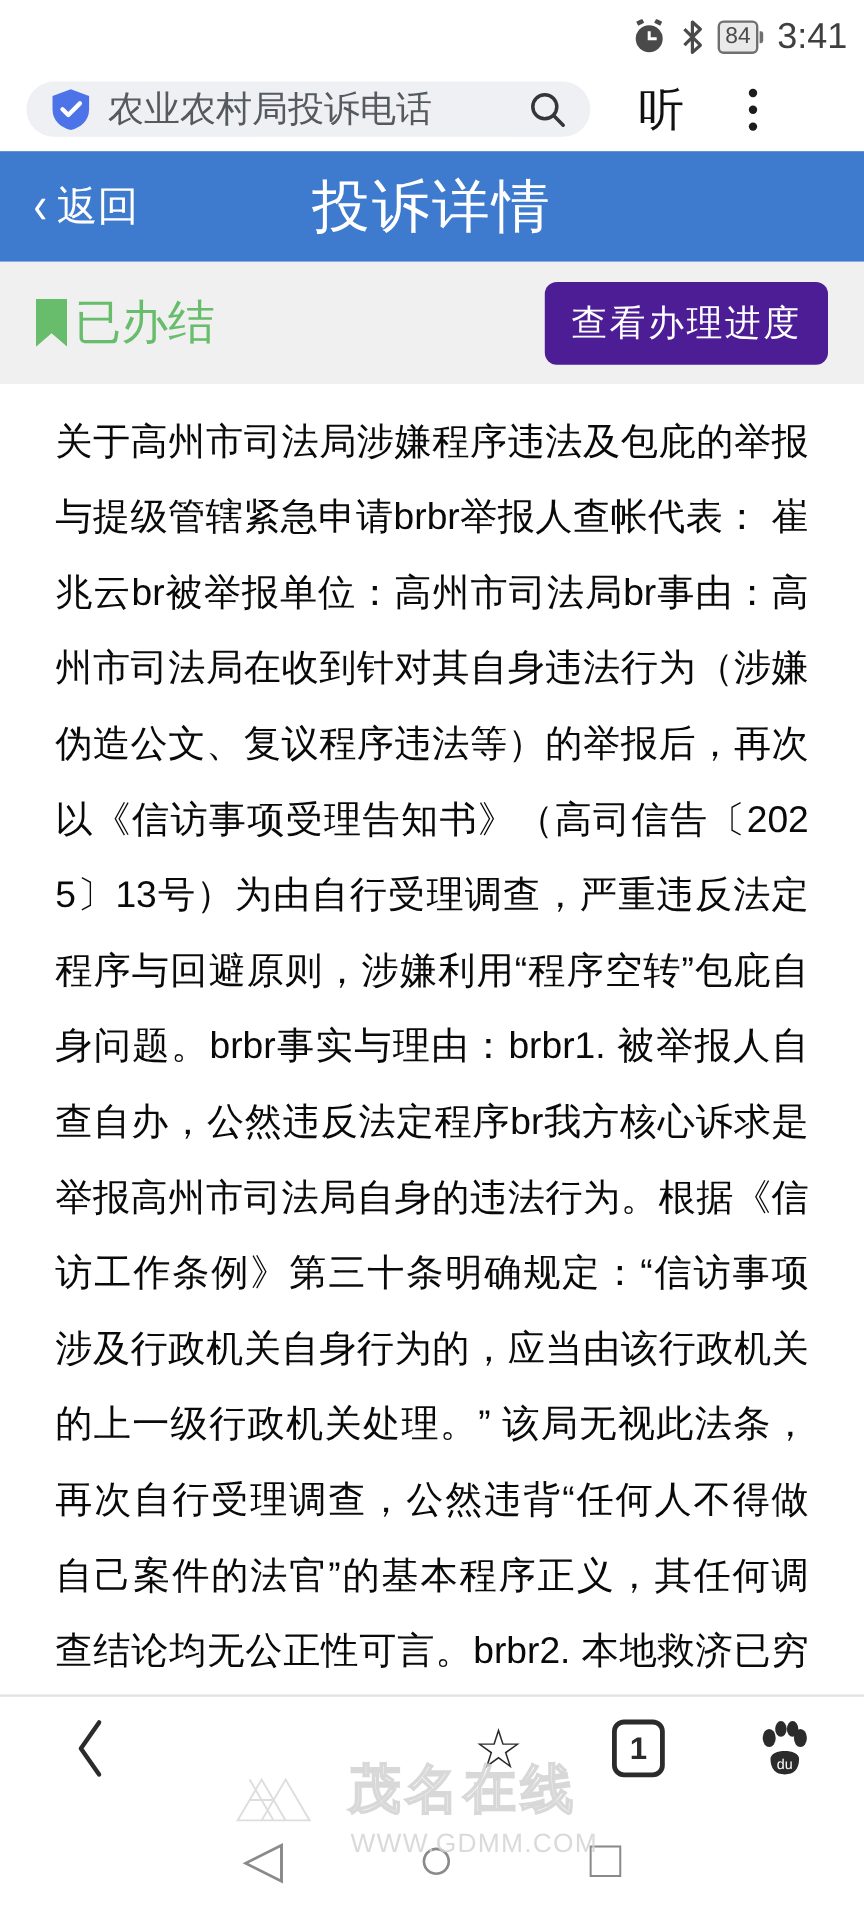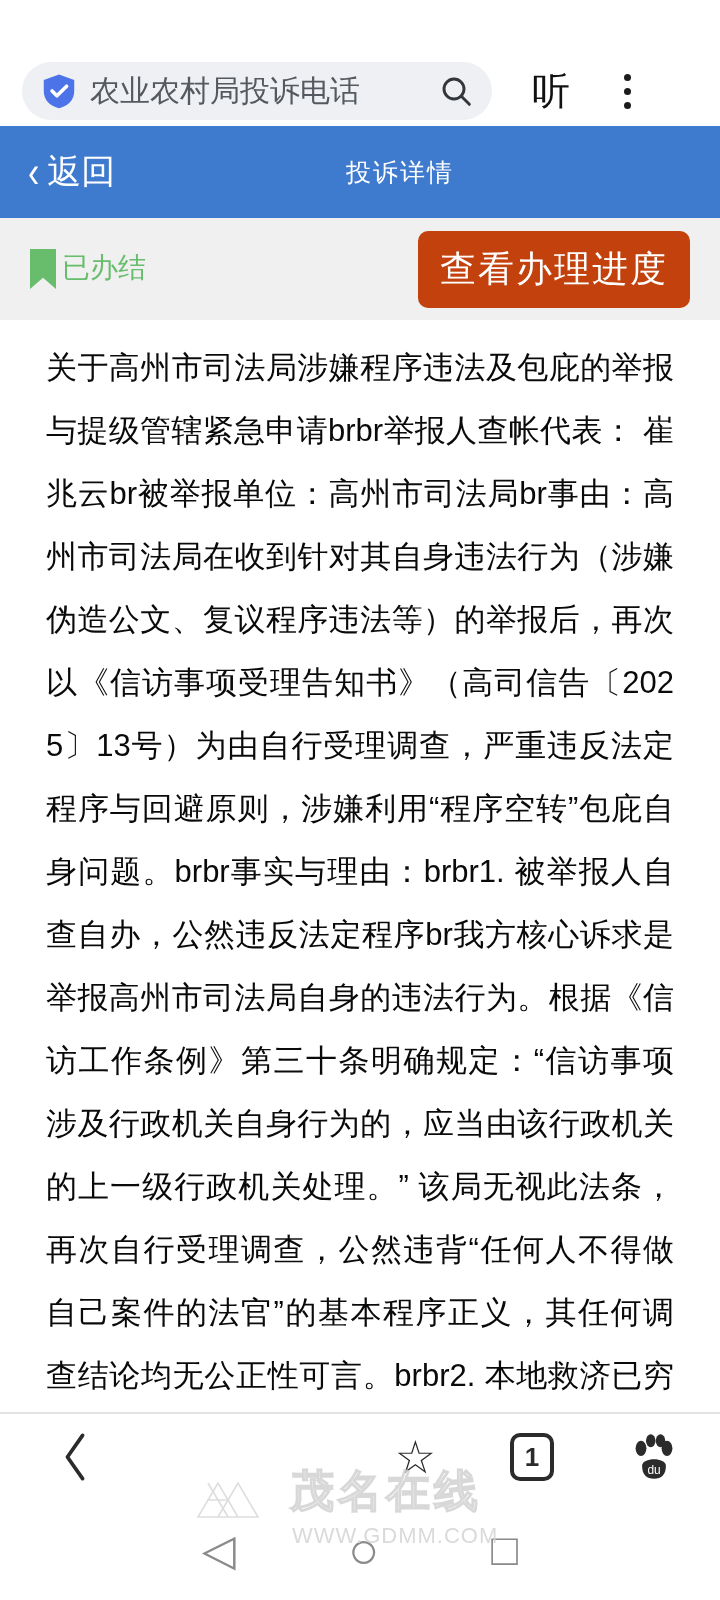--- a/index.html
+++ b/index.html
@@ -30,38 +30,38 @@
   .newsapp .blob { width:13px; height:13px; background:#fff; border-radius:50% 50% 50% 4px; }
   .sb-more { color:#4a4a4a; font-size:24px; letter-spacing:1px; margin-left:2px; }
   .sb-right { margin-left:auto; display:flex; align-items:center; gap:10px; }
   .battery { display:flex; align-items:center; }
   .battery .shell { border:2px solid #6f6f6f; border-radius:5px; padding:1px 4px; font-size:19px; color:#4a4a4a; background:#e9e9e9; line-height:22px; }
   .battery .nub { width:3px; height:10px; background:#6f6f6f; border-radius:0 2px 2px 0; margin-left:1px; }
   .sb-time { font-size:30px; color:#3f3f3f; margin-left:2px; }
 
   
   .search-row { height:70px; display:flex; align-items:center; padding:0 22px; gap:22px; }
-  .search-pill { flex:0 0 470px; height:58px; background:#eef0f3; border-radius:29px; display:flex; align-items:center; padding:0 20px; gap:14px;justify-content:flex-end; }
+  .search-pill { flex:0 0 470px; height:46px; background:#eef0f3; border-radius:29px; display:flex; align-items:center; padding:0 20px; gap:14px;justify-content:flex-end; }
   .shield { flex:0 0 34px; }
   .search-text { flex:1; font-size:30px; color:#555a60; white-space:nowrap; overflow:hidden; }
   .listen-btn { font-size:38px; color:#111; font-weight:500; margin-left:18px; }
   .menu-dots { display:flex; flex-direction:column; gap:7px; margin-left:26px; padding:6px; }
   .menu-dots i { width:7px; height:7px; background:#1c1c1c; border-radius:50%; }
 
   
   .page-header { height:92px; background:#3e7bce; display:flex; align-items:center; color:#fff; padding:0 28px; position:relative; }
   .back-group { display:flex; align-items:center; gap:8px; font-size:34px; }
   .back-chevron { font-size:34px; transform:scaleY(1.3); font-weight:400; }
-  .page-title { position:absolute; left:50%; transform:translateX(-50%); font-size:25px; letter-spacing:2px;margin-left:40px; }
+  .page-title { position:absolute; left:50%; transform:translateX(-50%); font-size:48px; letter-spacing:2px; }
 
   
   .status-section { height:102px; background:#f0f0f0; display:flex; align-items:center; padding:0 30px; }
-  .badge { display:flex; align-items:flex-start; gap:6px; color:#67bd6c; font-size:28px; }
+  .badge { display:flex; align-items:center; gap:6px; color:#67bd6c; font-size:39px; }
   .bookmark { width:26px; height:40px; background:#67bd6c; clip-path:polygon(0 0,100% 0,100% 100%,50% 72%,0 100%); }
-  .progress-btn { margin-left:auto; background:#c2410c; color:#fff; font-size:36px; border:none; border-radius:10px; padding:14px 22px; letter-spacing:2px; }
+  .progress-btn { margin-left:auto; background:#4c1d95; color:#fff; font-size:30px; border:none; border-radius:10px; padding:14px 22px; letter-spacing:2px; }
 
   
   .content { flex:1; background:#fff; padding:16px 46px 0 46px; overflow:hidden; }
   .complaint-text { font-size:31px; line-height:63px; color:#0a0a0a; text-align:justify; word-break:break-all; }
 
   
   .browser-toolbar { height:88px; border-top:2px solid #e3e3e6; display:flex; align-items:center; padding:0 40px; }
   .bt-back { margin-left:20px; }
   .bt-right { margin-left:auto; display:flex; align-items:center; gap:74px; }
   .star-icon { font-size:46px; color:#2b2b2b; line-height:1; }
@@ -74,20 +74,35 @@
   
   .watermark { position:absolute; left:196px; top:1462px; width:330px; pointer-events:none; opacity:.85; }
   .wm-row { display:flex; align-items:flex-end; gap:10px; }
   .wm-text { font-size:44px; font-weight:bold; letter-spacing:4px; color:transparent; -webkit-text-stroke:1.4px #d2d2d2; }
   .wm-url { font-size:22px; color:#d4d4d4; letter-spacing:1px; margin-top:2px; margin-left:96px; }
 </style>
 </head>
 <body>
 
 <div class="status-bar">
+  <div class="sb-right">
+    <svg width="30" height="30" viewBox="0 0 24 24">
+      <circle cx="12" cy="13" r="9" fill="#4a4a4a"></circle>
+      <path d="M12 8 v5 h5" stroke="#fff" stroke-width="2" fill="none"></path>
+      <path d="M4 3 L8 1 M20 3 L16 1" stroke="#4a4a4a" stroke-width="3"></path>
+    </svg>
+    <svg width="22" height="32" viewBox="0 0 14 24">
+      <path d="M2 7 L12 17 L7 21.5 L7 2.5 L12 7 L2 17" stroke="#4a4a4a" stroke-width="2" fill="none" stroke-linejoin="round"></path>
+    </svg>
+    <span class="battery">
+      <span class="shell">84</span>
+        <span class="nub"></span>
+    </span>
+    <span class="sb-time">3:41</span>
+  </div>
 </div>
 
 <div class="search-row">
   <div class="search-pill">
     <svg class="shield" width="34" height="36" viewBox="0 0 24 26">
       <path d="M12 1 L23 5 V13 C23 20 18 24 12 25.5 C6 24 1 20 1 13 V5 Z" fill="#4d73e8"></path>
       <path d="M7 13 l3.5 3.5 L17.5 9.5" stroke="#fff" stroke-width="2.6" fill="none" stroke-linecap="round" stroke-linejoin="round"></path>
     </svg>
     <span class="search-text">农业农村局投诉电话</span>
     <svg width="32" height="32" viewBox="0 0 24 24">

